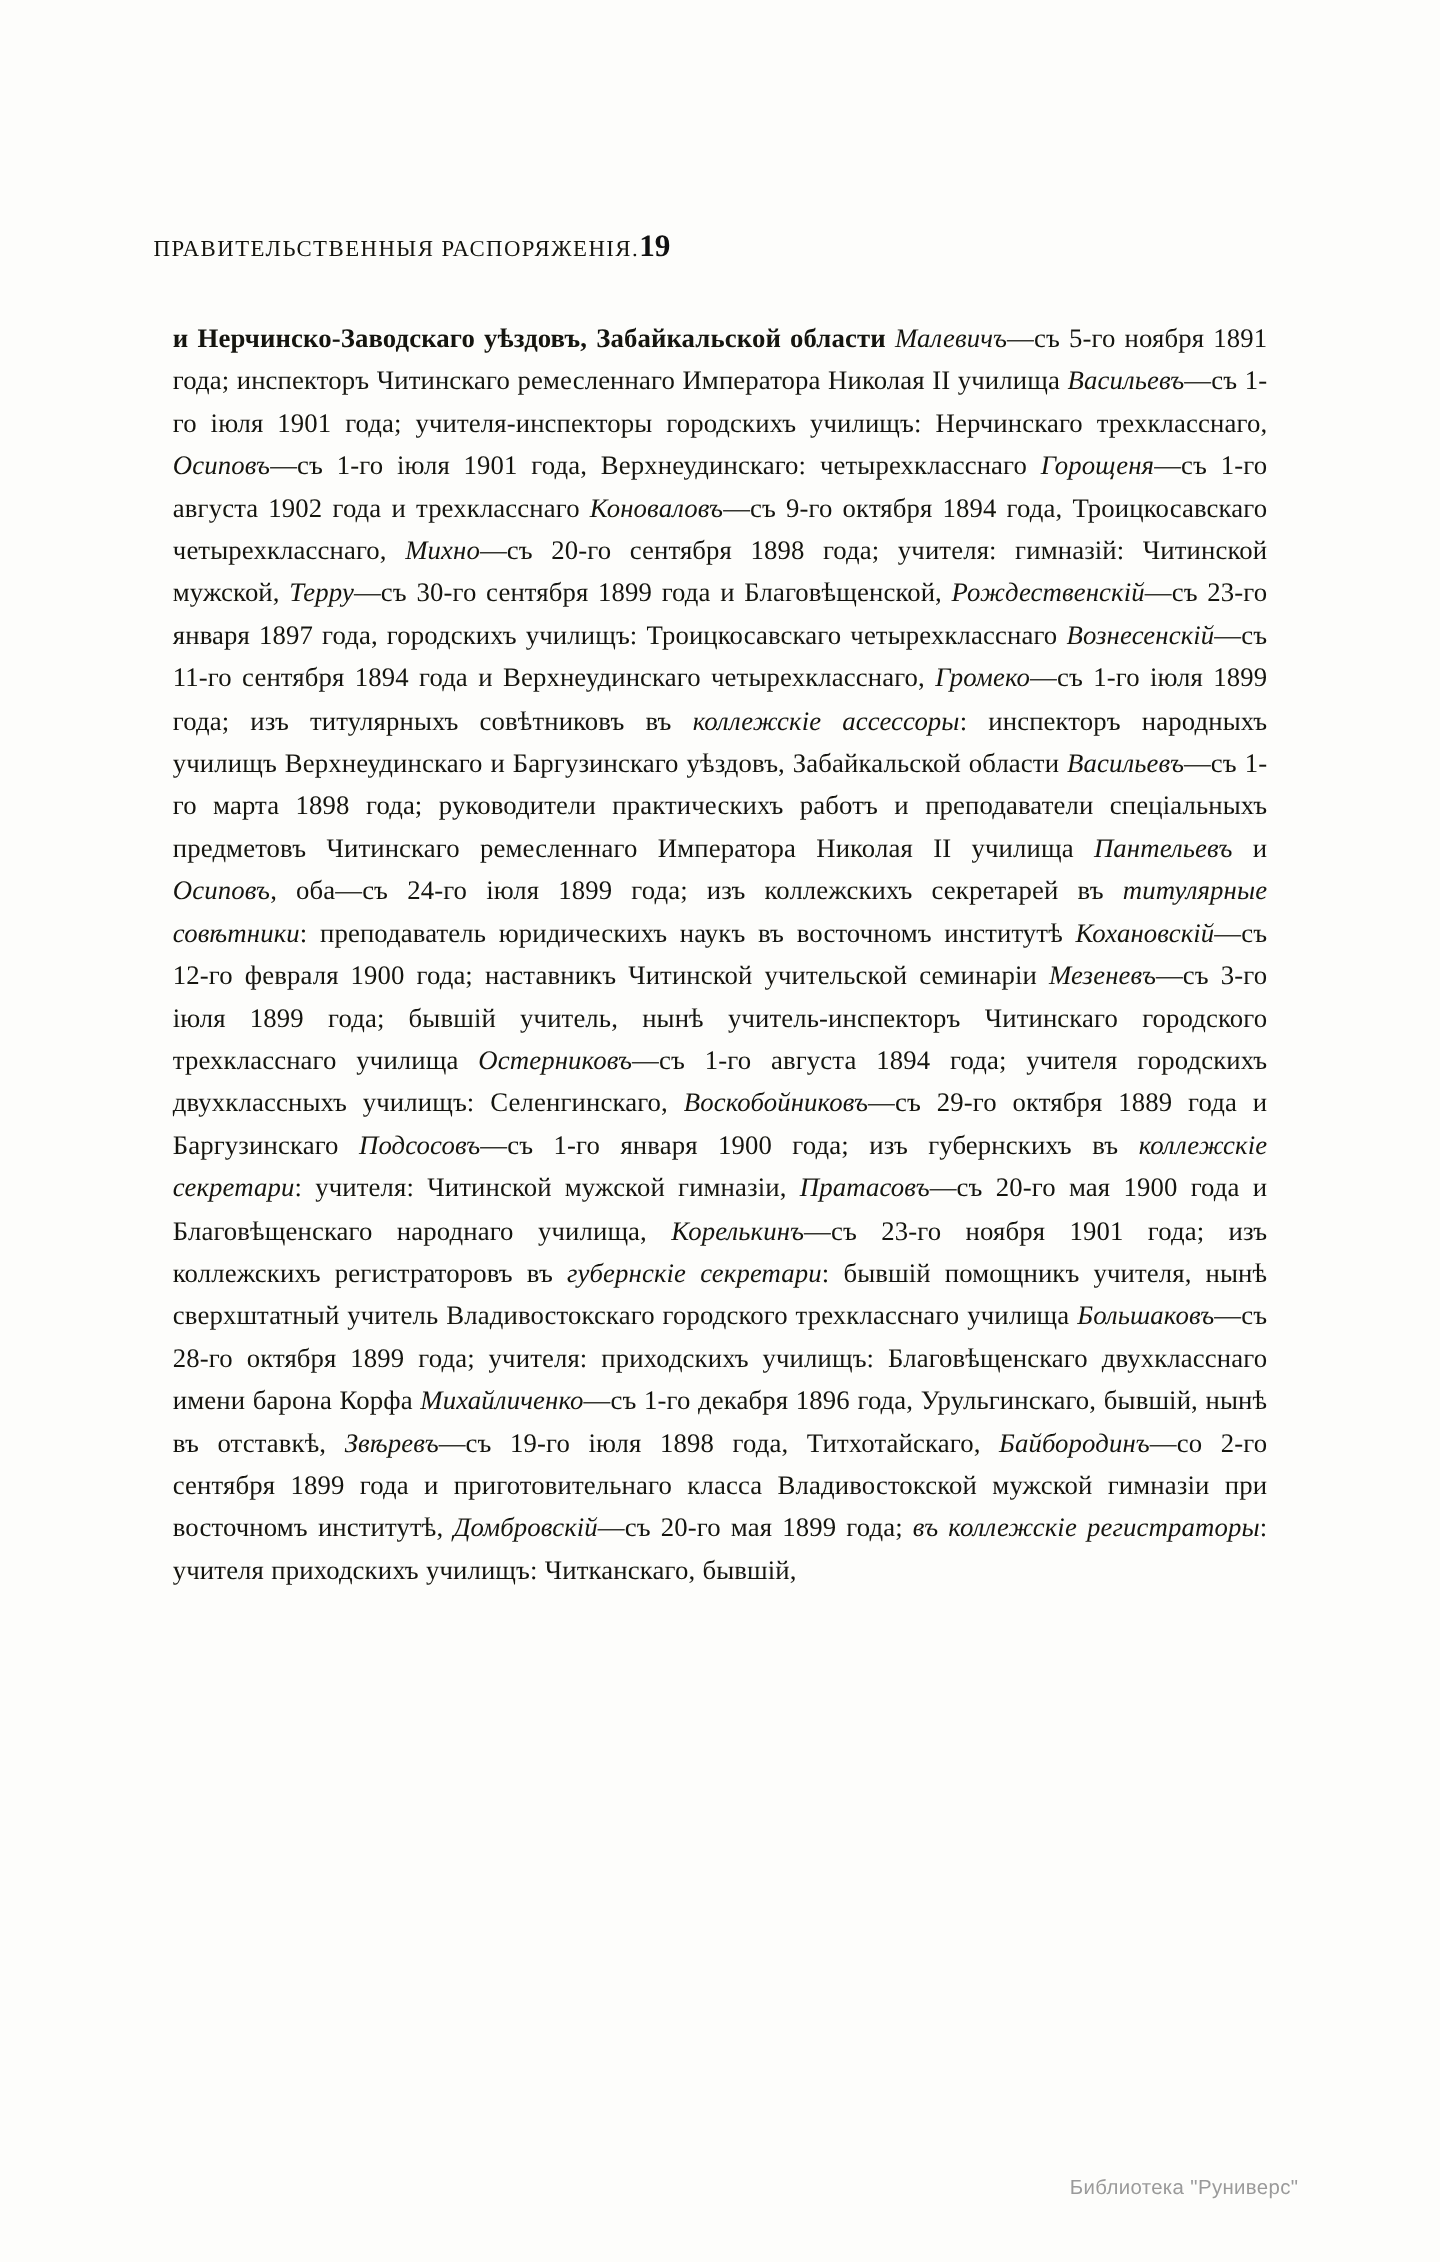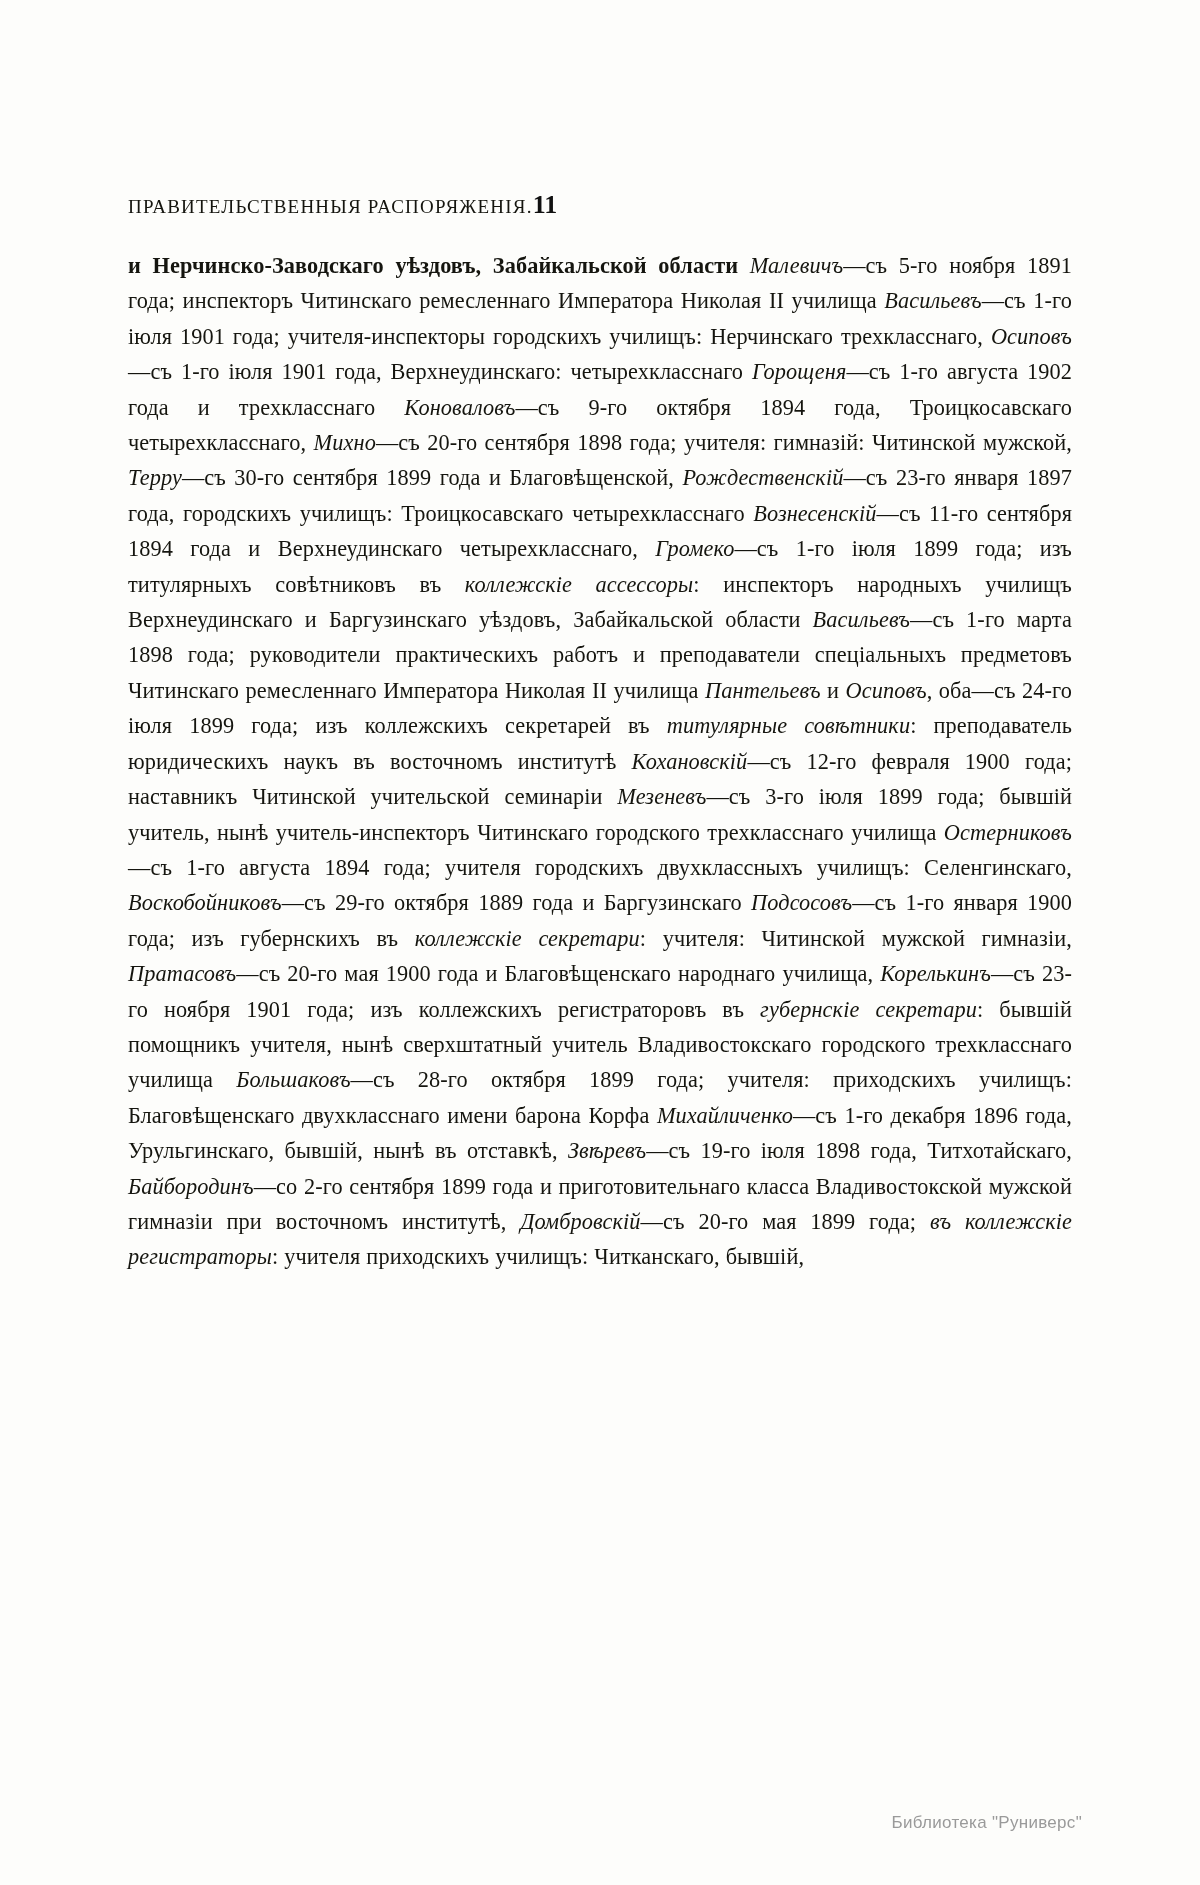--- a/index.html
+++ b/index.html
@@ -51,21 +51,21 @@
     width: 944px;
     font-size: 22.3px;
     line-height: 35.4px;
     text-align: justify;
     text-justify: inter-word;
     color: #15150f;
     letter-spacing: 0.1px;
     word-spacing: 0.4px;
   }
   .body-block p {
-    margin: 0;
+    margin: 16px;
     text-indent: 0;
   }
   .ital {
     font-style: italic;
   }
   .lead-bold {
     font-weight: 600;
   }
   .footer-credit {
     position: absolute;
@@ -77,21 +77,21 @@
     letter-spacing: 0.3px;
   }
 </style>
 </head>
 <body>
 
 <div class="page">
 
   <div class="header-row">
     <div class="running-head">ПРАВИТЕЛЬСТВЕННЫЯ РАСПОРЯЖЕНІЯ.</div>
-    <div class="folio">11</div>
+    <div class="folio">19</div>
   </div>
 
   <div class="body-block">
     <p id="body-paragraph"><span class="lead-bold">и Нерчинско-Заводскаго уѣздовъ, Забайкальской области </span><span class="ital">Малевичъ</span><span>—съ 5-го ноября 1891 года; инспекторъ Читинскаго ремесленнаго Императора Николая II училища </span><span class="ital">Васильевъ</span><span>—съ 1-го іюля 1901 года; учителя-инспекторы городскихъ училищъ: Нерчинскаго трехкласснаго, </span><span class="ital">Осиповъ</span><span>—съ 1-го іюля 1901 года, Верхнеудинскаго: четырехкласснаго </span><span class="ital">Горощеня</span><span>—съ 1-го августа 1902 года  и трехкласснаго </span><span class="ital">Коноваловъ</span><span>—съ 9-го октября 1894 года, Троицкосавскаго четырехкласснаго, </span><span class="ital">Михно</span><span>—съ 20-го сентября 1898 года; учителя: гимназій: Читинской мужской, </span><span class="ital">Терру</span><span>—съ 30-го сентября 1899 года и Благовѣщенской, </span><span class="ital">Рождественскій</span><span>—съ 23-го января 1897 года,  городскихъ училищъ: Троицкосавскаго четырехкласснаго </span><span class="ital">Вознесенскій</span><span>—съ 11-го сентября 1894 года и Верхнеудинскаго четырехкласснаго, </span><span class="ital">Громеко</span><span>—съ 1-го іюля 1899 года; изъ титулярныхъ совѣтниковъ въ </span><span class="ital">коллежскіе ассессоры</span><span>: инспекторъ народныхъ училищъ Верхнеудинскаго и Баргузинскаго уѣздовъ, Забайкальской области </span><span class="ital">Васильевъ</span><span>—съ 1-го марта 1898 года; руководители практическихъ работъ и преподаватели спеціальныхъ предметовъ Читинскаго ремесленнаго Императора Николая II училища </span><span class="ital">Пантельевъ</span><span> и </span><span class="ital">Осиповъ</span><span>, оба—съ 24-го іюля 1899 года; изъ коллежскихъ секретарей въ </span><span class="ital">титулярные совѣтники</span><span>: преподаватель юридическихъ наукъ въ восточномъ институтѣ </span><span class="ital">Кохановскій</span><span>—съ 12-го февраля 1900 года; наставникъ Читинской учительской семинаріи </span><span class="ital">Мезеневъ</span><span>—съ 3-го іюля 1899 года; бывшій учитель, нынѣ учитель-инспекторъ Читинскаго городского трехкласснаго училища </span><span class="ital">Остерниковъ</span><span>—съ 1-го августа 1894 года; учителя городскихъ двухклассныхъ училищъ: Селенгинскаго, </span><span class="ital">Воскобойниковъ</span><span>—съ 29-го октября 1889 года и Баргузинскаго </span><span class="ital">Подсосовъ</span><span>—съ 1-го января 1900 года;  изъ губернскихъ въ </span><span class="ital">коллежскіе секретари</span><span>: учителя: Читинской мужской гимназіи, </span><span class="ital">Пратасовъ</span><span>—съ 20-го мая 1900 года и Благовѣщенскаго народнаго училища, </span><span class="ital">Корелькинъ</span><span>—съ 23-го ноября 1901 года; изъ коллежскихъ регистраторовъ въ </span><span class="ital">губернскіе секретари</span><span>: бывшій помощникъ учителя, нынѣ сверхштатный учитель Владивостокскаго городского трехкласснаго училища </span><span class="ital">Большаковъ</span><span>—съ 28-го октября 1899 года; учителя: приходскихъ училищъ: Благовѣщенскаго двухкласснаго имени барона Корфа </span><span class="ital">Михайличенко</span><span>—съ 1-го декабря 1896 года, Урульгинскаго, бывшій, нынѣ въ отставкѣ, </span><span class="ital">Звѣревъ</span><span>—съ 19-го іюля 1898 года, Титхотайскаго, </span><span class="ital">Байбородинъ</span><span>—со 2-го сентября 1899 года и приготовительнаго класса Владивостокской мужской гимназіи при восточномъ институтѣ, </span><span class="ital">Домбровскій</span><span>—съ 20-го мая 1899 года; </span><span class="ital">въ коллежскіе регистраторы</span><span>: учителя приходскихъ училищъ: Читканскаго, бывшій,</span></p>
   </div>
 
   <div class="footer-credit">Библиотека "Руниверс"</div>
 
 </div>
 

